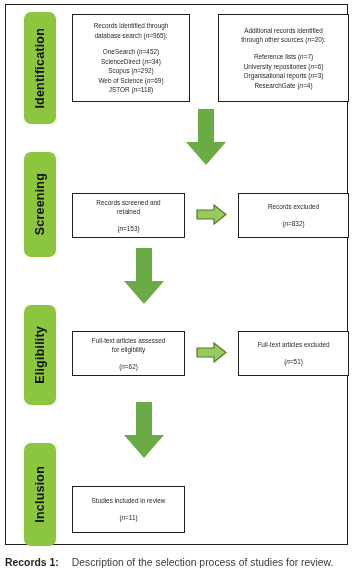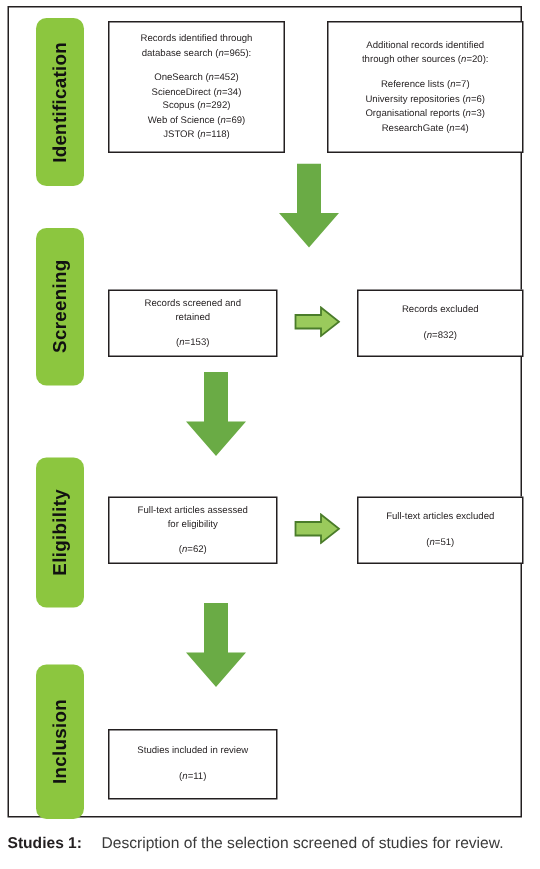--- a/index.html
+++ b/index.html
@@ -206,14 +206,14 @@
   </svg>
 
   <div class="flow-box" id="box-included">
     <div class="line">Studies included in review</div>
     <div class="line gap">(<em>n</em>=11)</div>
   </div>
 
 </div>
 
 <div id="figure-caption">
-  <span class="caption-label">Studies 1:</span><span class="caption-text">Description of the selection screened of studies for review.</span>
+  <span class="caption-label">Records 1:</span><span class="caption-text">Description of the selection process of studies for review.</span>
 </div>
 
 </body></html>

